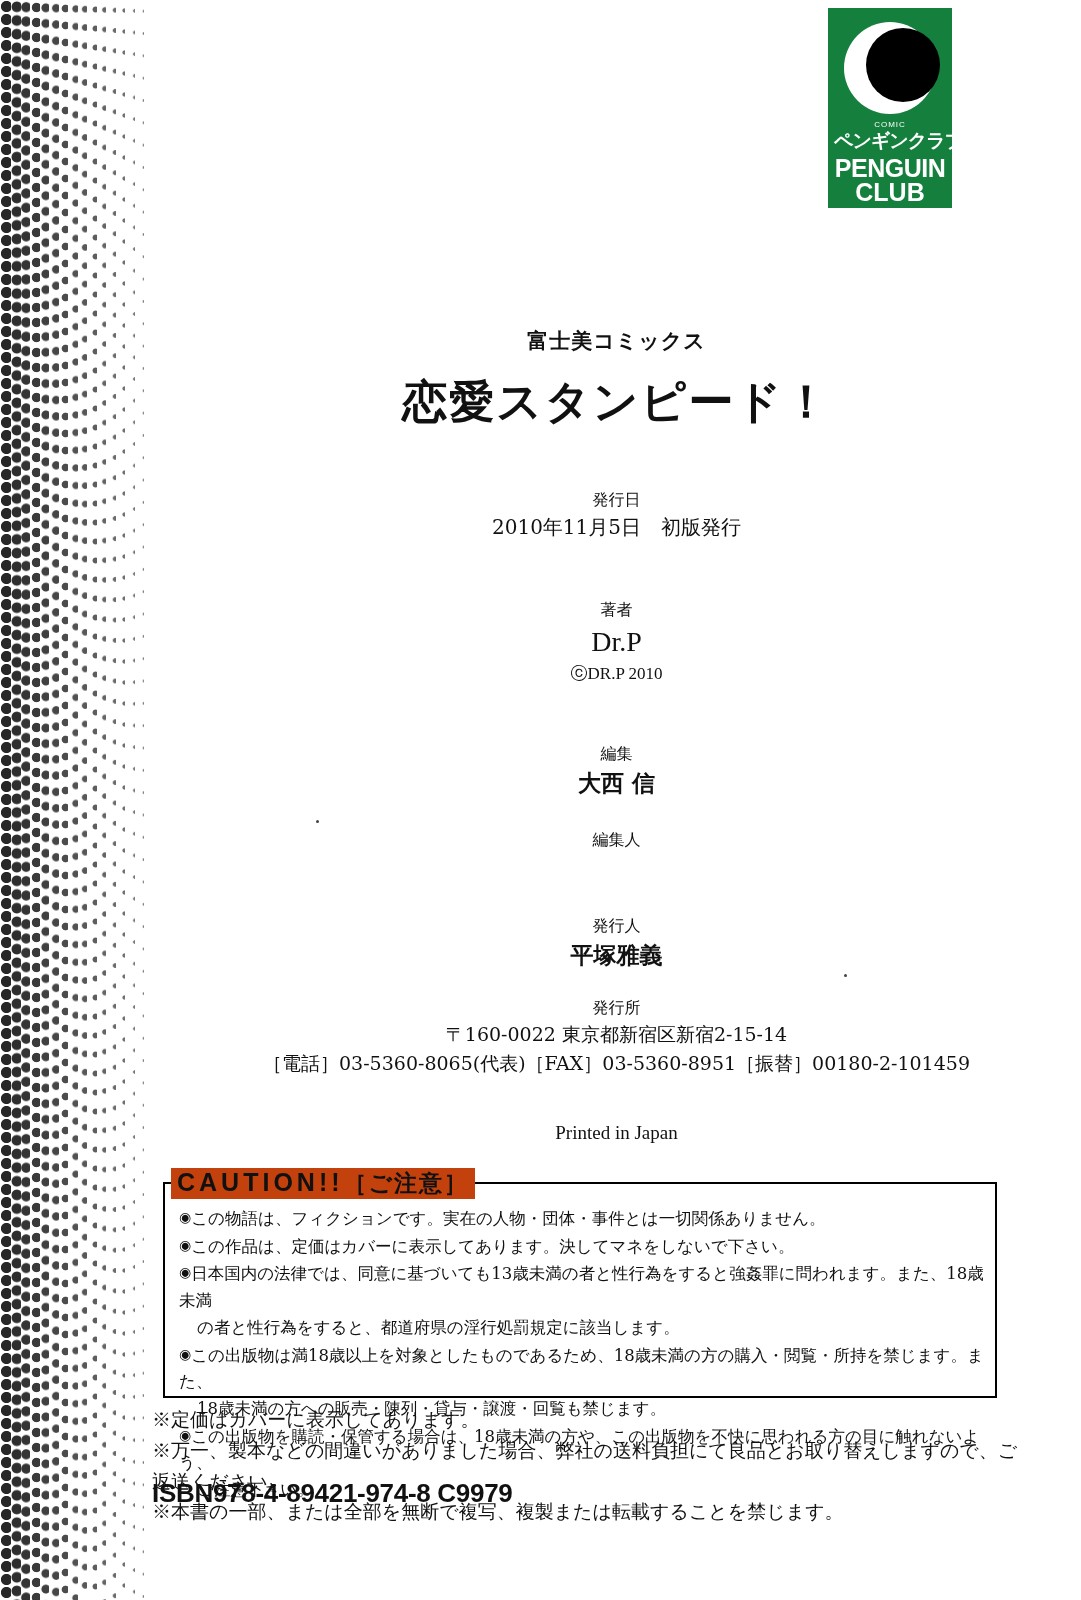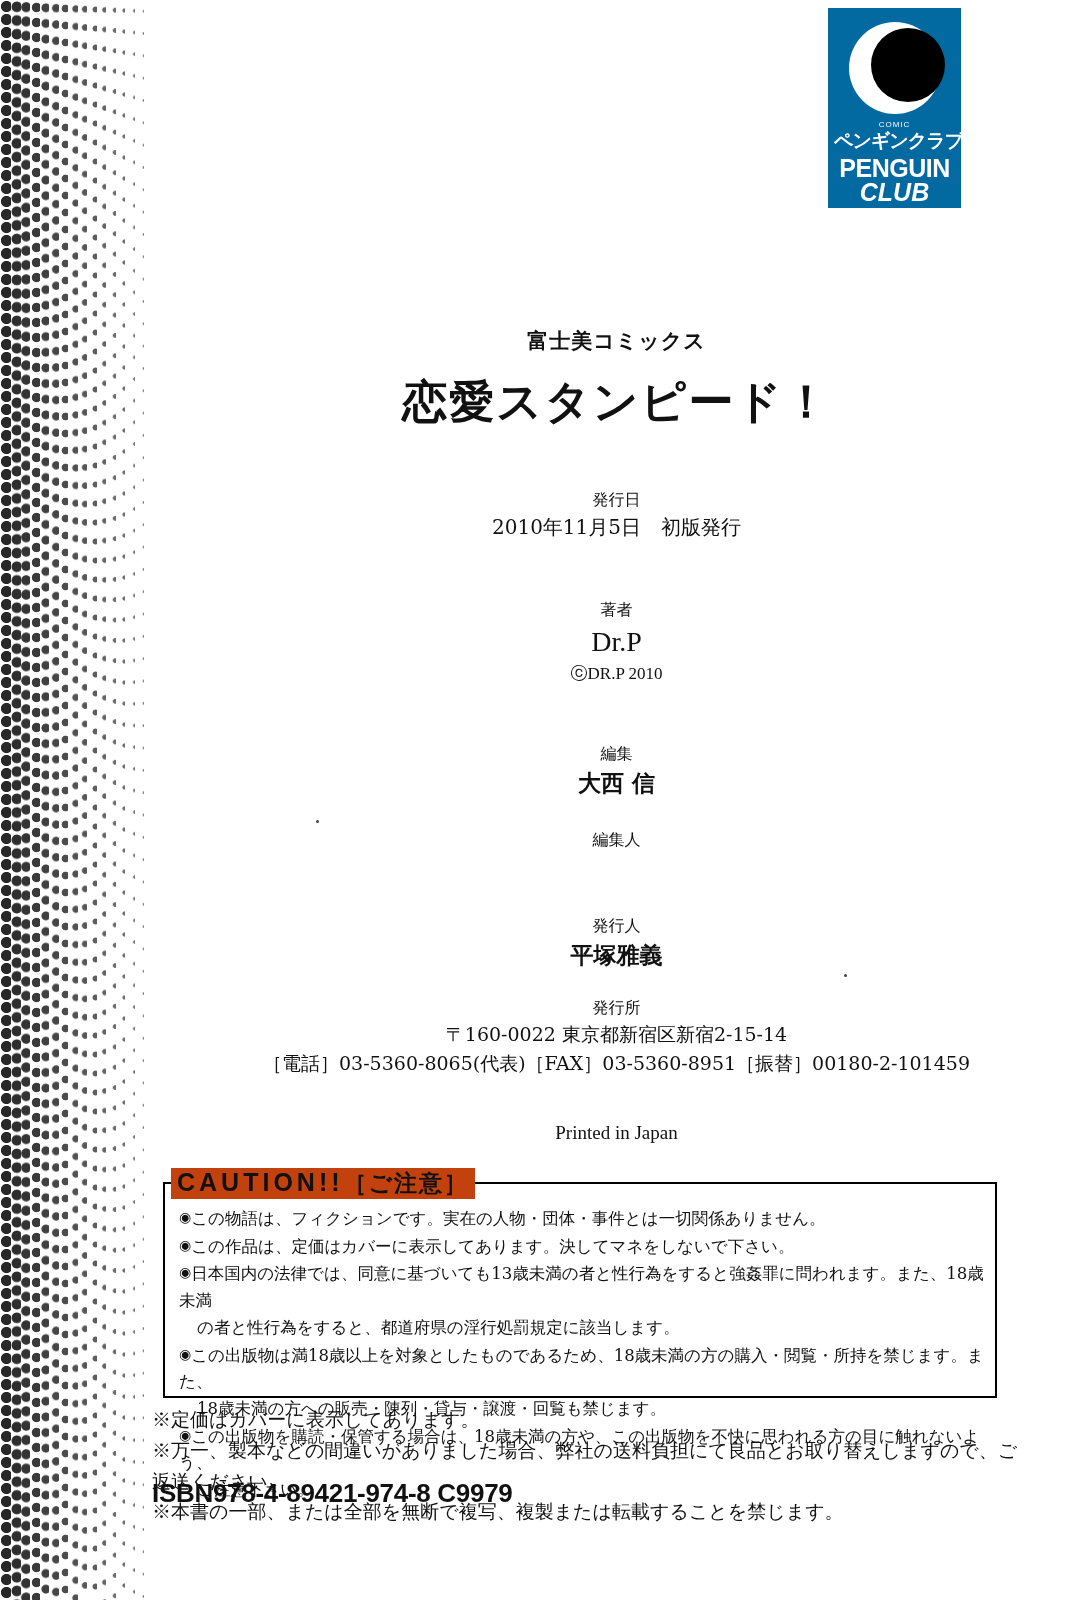--- a/index.html
+++ b/index.html
@@ -31,24 +31,23 @@
     height: 1600px;
   }
 
   
   .logo-box {
     position: absolute;
     left: 828px;
     top: 8px;
     width: 124px;
     height: 200px;
-    background: #0369a1;
+    background: #15803d;
     color: #ffffff;
     text-align: center;
-    padding-left: 9px;
   }
   .logo-moon {
     position: absolute;
     left: 50%;
     top: 14px;
     transform: translateX(-50%);
     width: 92px;
     height: 92px;
     border-radius: 50%;
     background: #ffffff;
@@ -93,21 +92,20 @@
     letter-spacing: -0.5px;
   }
   .logo-en2 {
     position: absolute;
     left: 0; right: 0;
     top: 170px;
     font-family: "Liberation Sans", sans-serif;
     font-size: 25px;
     font-weight: bold;
     letter-spacing: 0px;
-    font-style: italic;
   }
 
   
   .colophon {
     position: absolute;
     left: 152px;
     top: 0;
     width: 929px;
     height: 1416px;
   }

